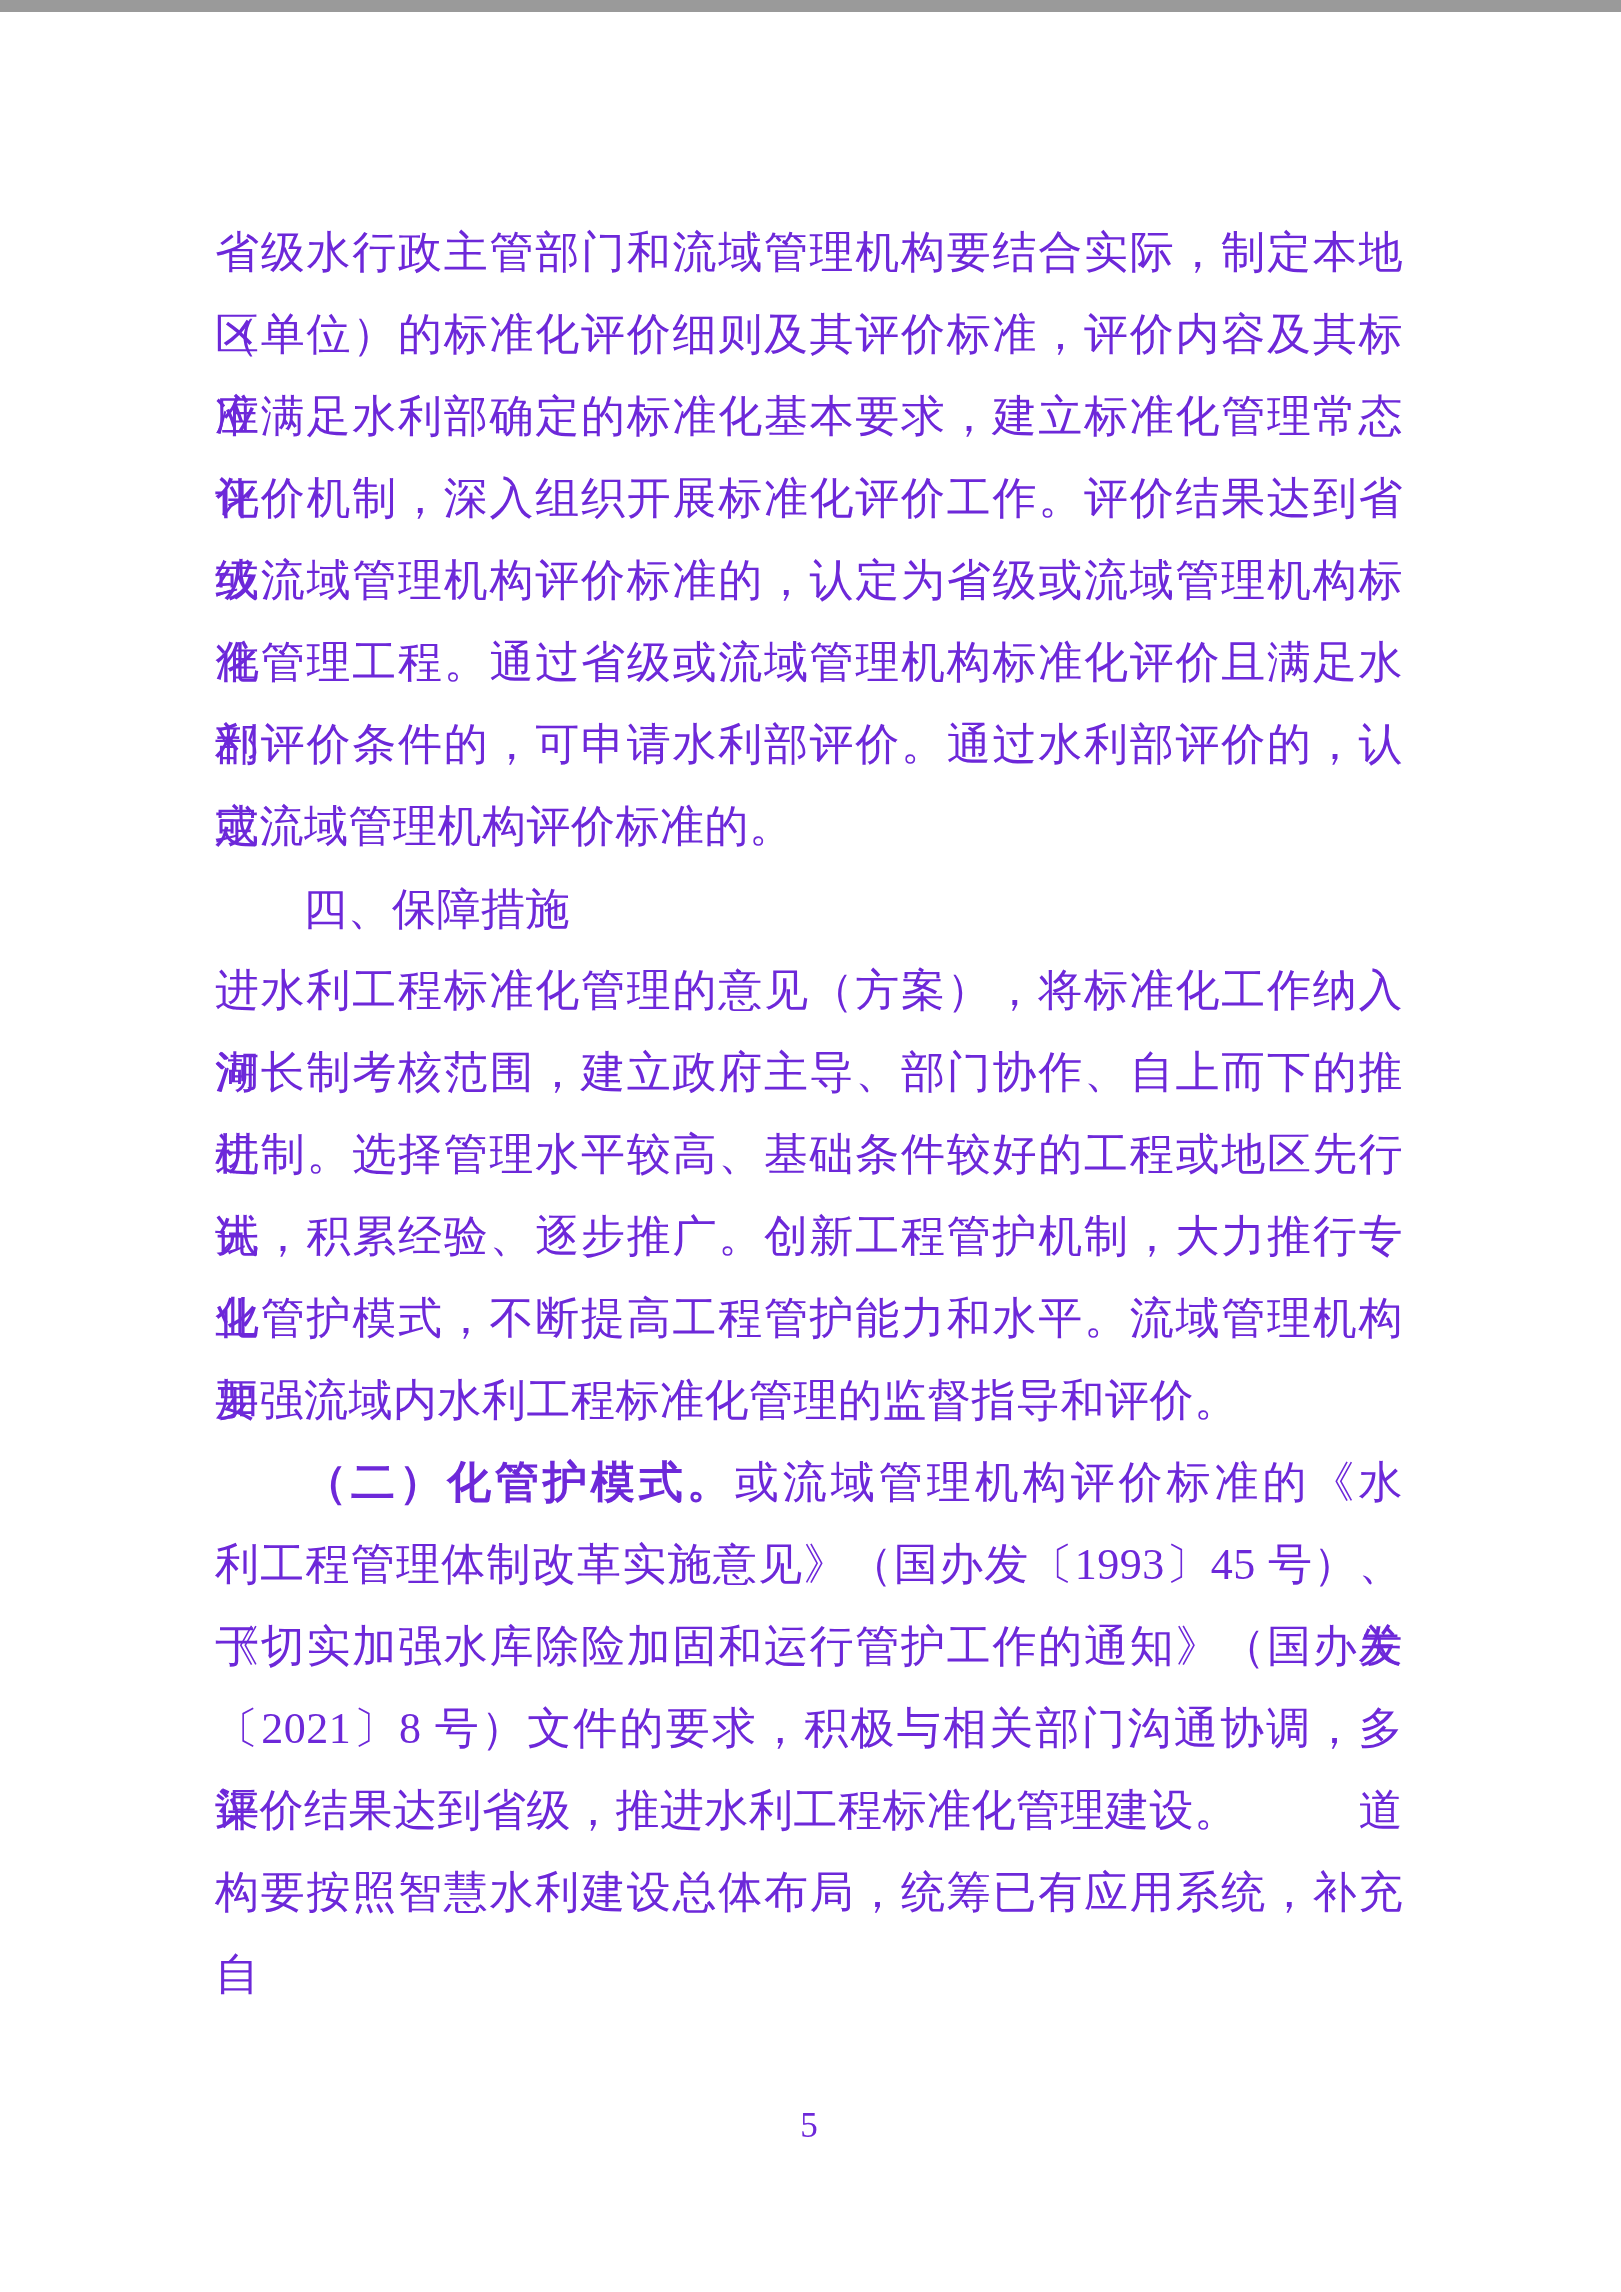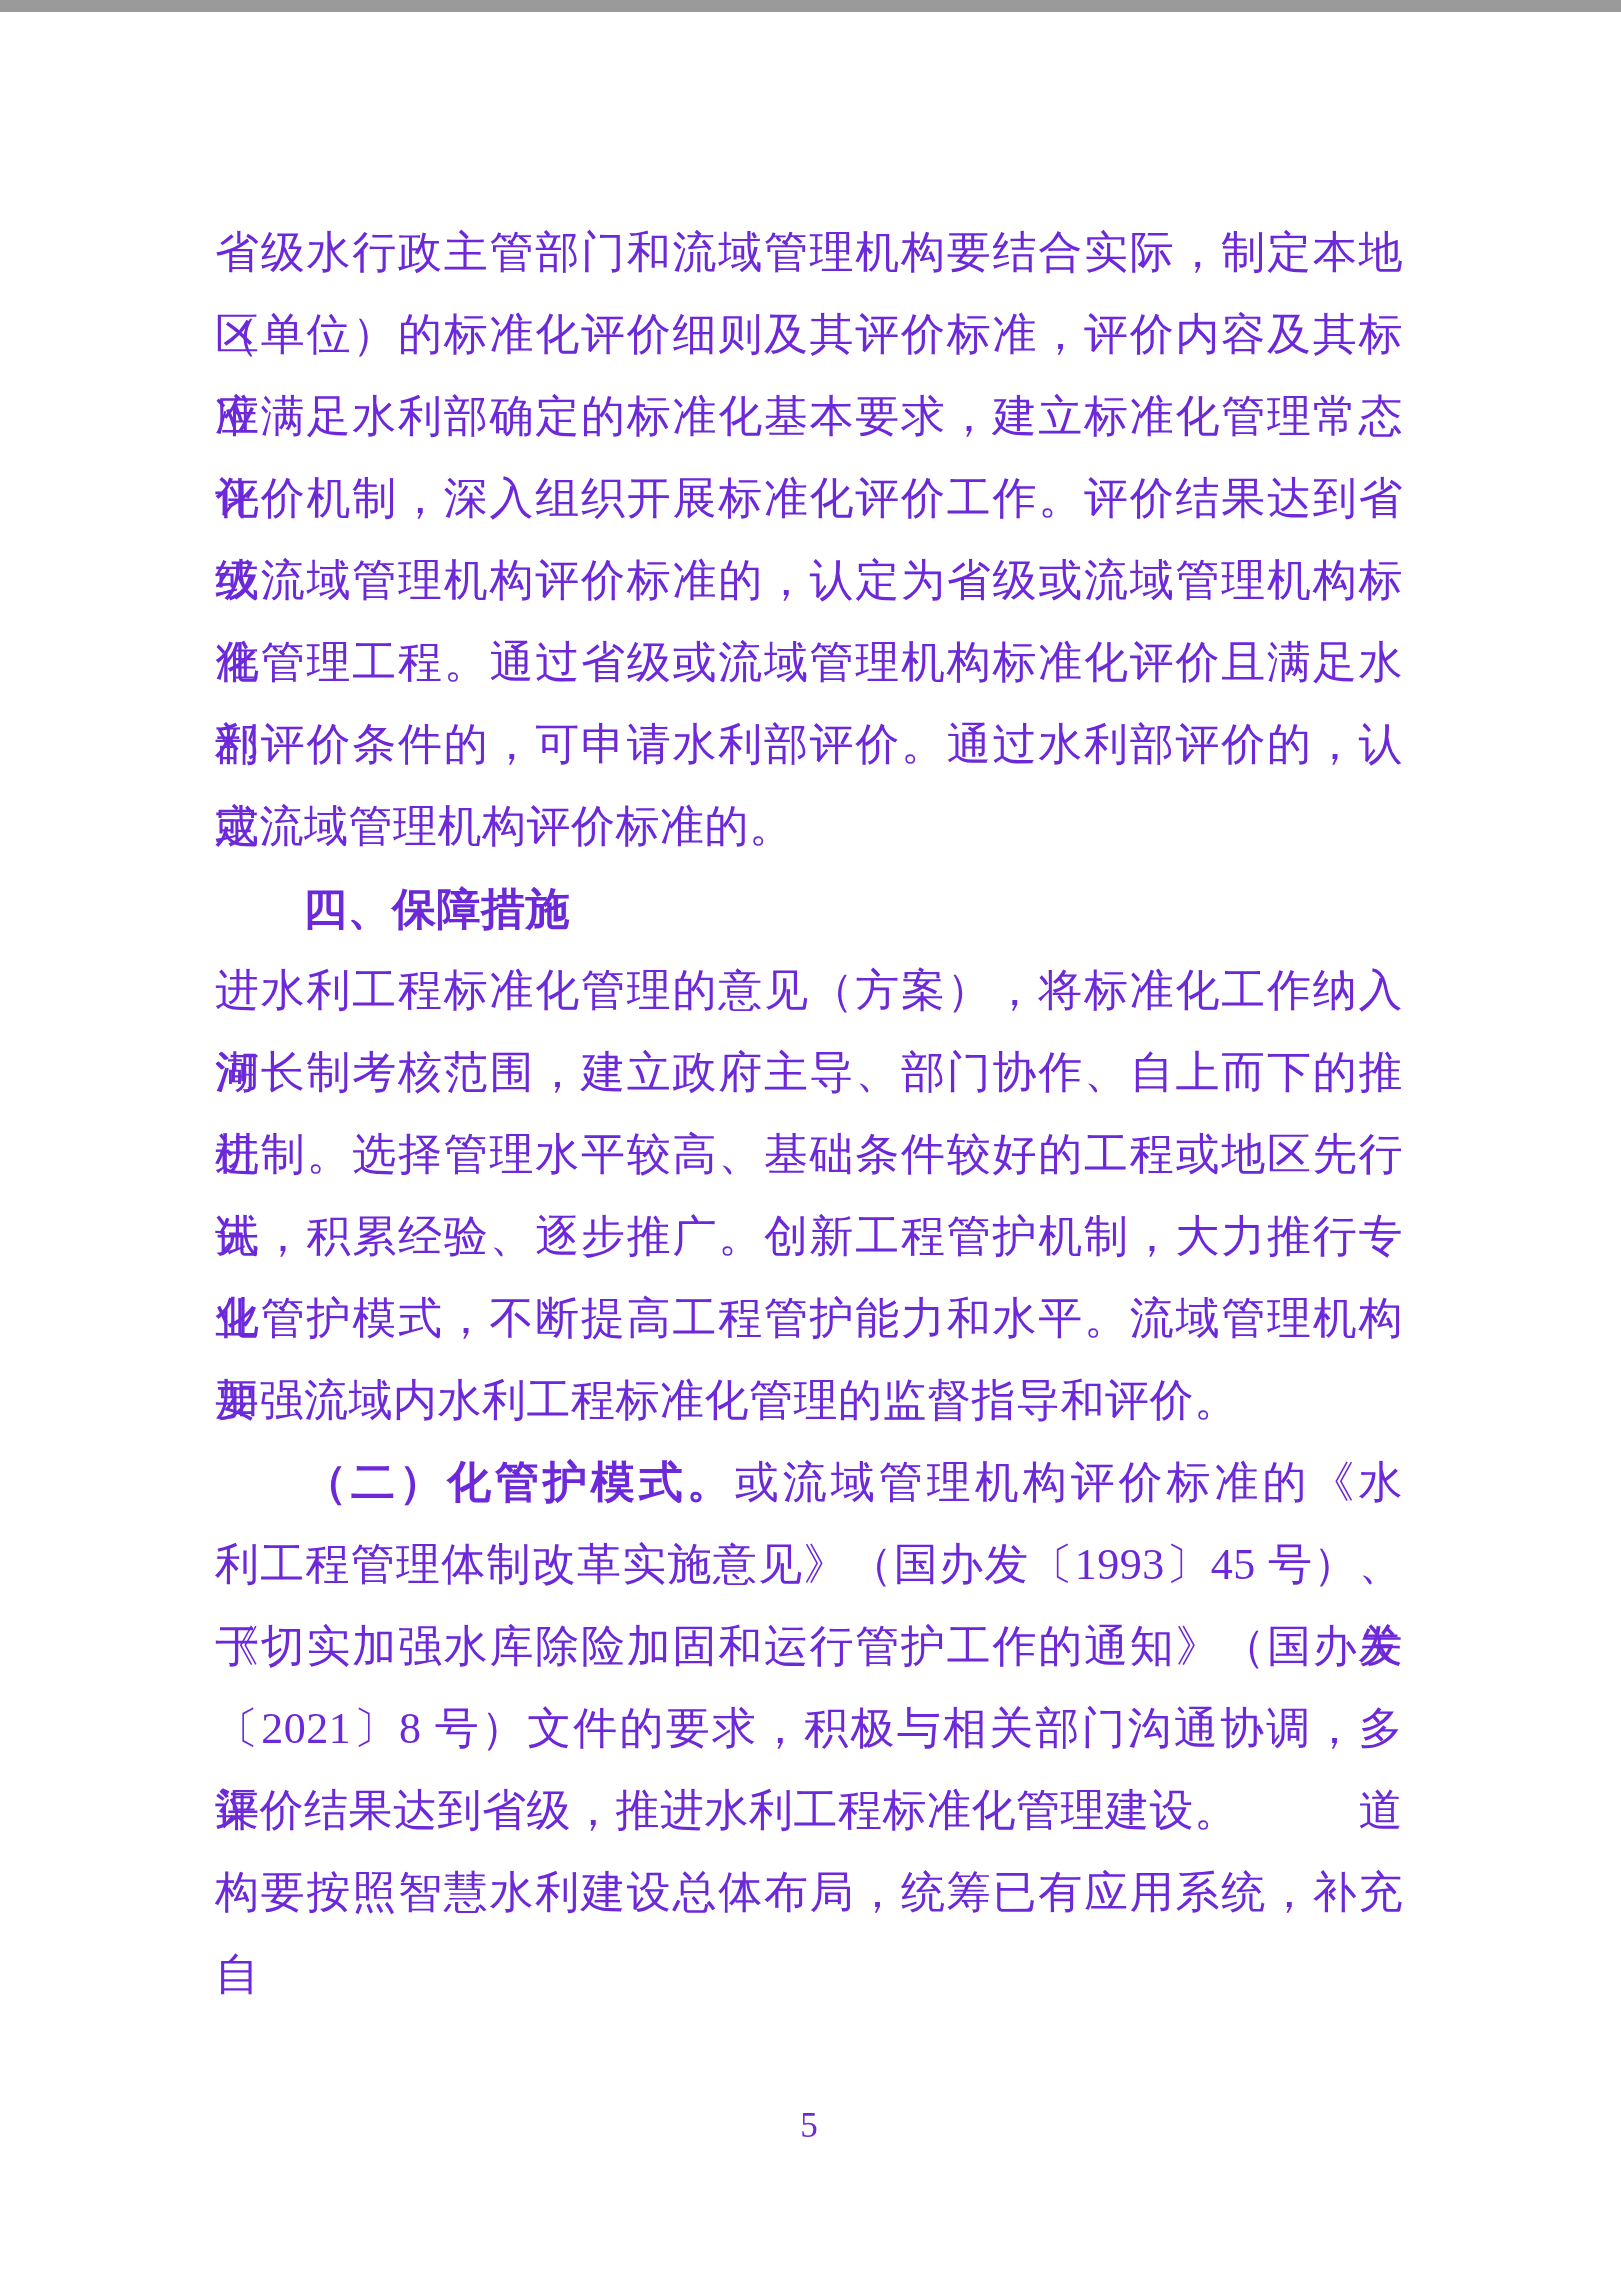--- a/index.html
+++ b/index.html
@@ -26,21 +26,21 @@
     letter-spacing:0.5px;
   }
   .line.last{
     text-align-last:left;
   }
   .line.indent{
     padding-left:88px;
   }
   .line.heading{
     font-family:"Liberation Sans","DejaVu Sans",sans-serif;
-    font-weight:bold;
+    font-weight:normal;
     text-align-last:left;
   }
   .lead{
     font-weight:bold;
   }
   .page-number{
     position:absolute;
     left:215px;top:2086px;width:1188px;
     text-align:center;
     font-size:35px;

